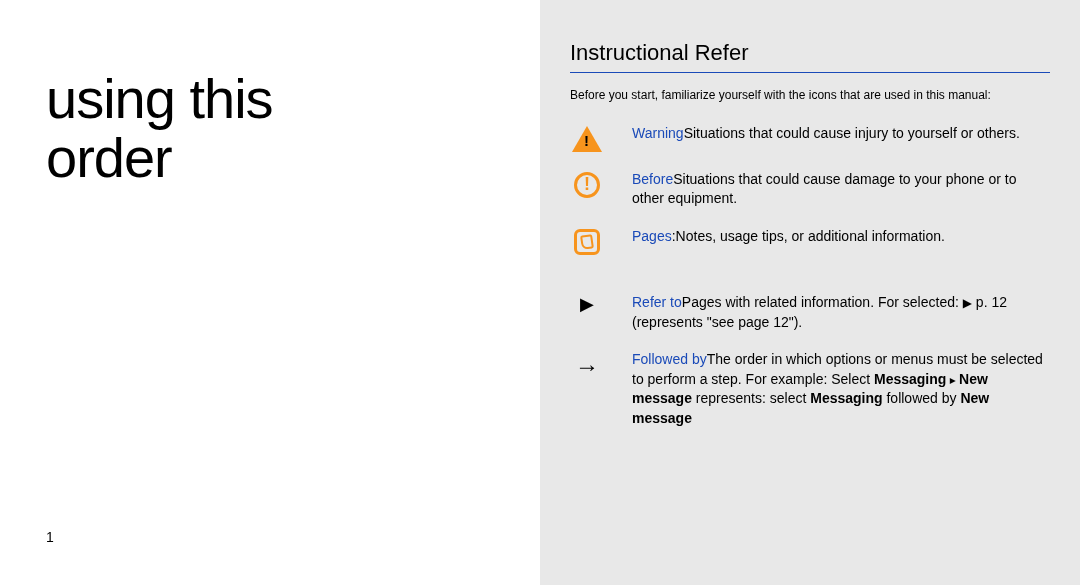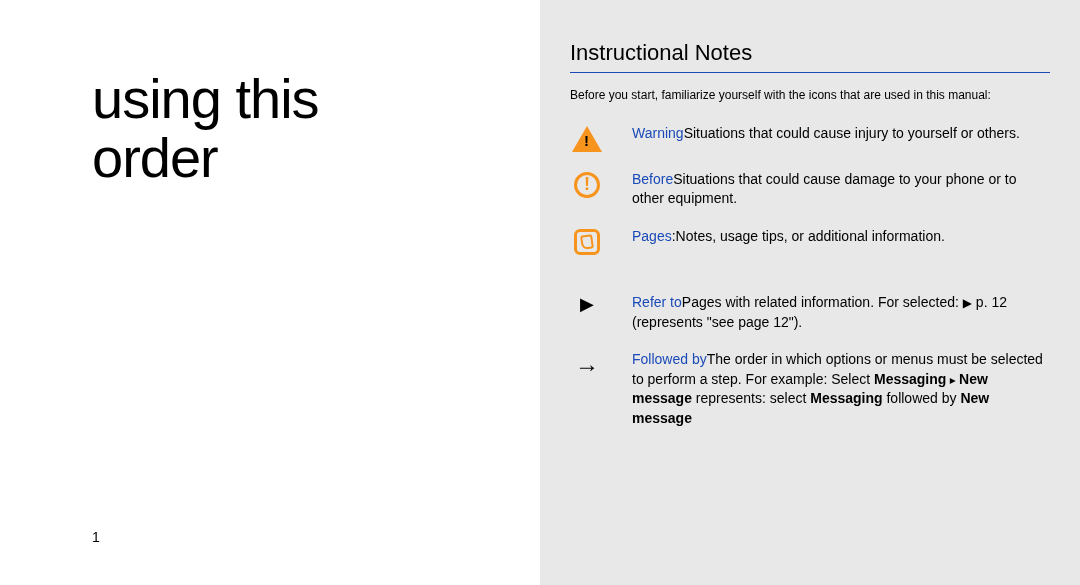--- a/index.html
+++ b/index.html
@@ -9,21 +9,21 @@
     }
     body {
       font-family: Arial, Helvetica, sans-serif;
       width: 1080px;
       height: 585px;
       display: flex;
       background: #fff;
     }
     .left-panel {
       width: 50%;
-      padding: 60px 20px 20px 92px;
+      padding: 60px 20px 20px 46px;
       display: flex;
       flex-direction: column;
       justify-content: space-between;
     }
     .title-block {
       padding-top: 10px;
     }
     .title-block h1 {
       font-size: 56px;
       font-weight: 400;
@@ -154,21 +154,21 @@
   <div class="title-block">
     <h1>
       <span>using this</span><br>
       <span>order</span>
     </h1>
   </div>
   <div class="page-number">1</div>
 </div>
 
 <div class="right-panel">
-  <h2 class="section-heading">Instructional Notes</h2>
+  <h2 class="section-heading">Instructional Refer</h2>
   <p class="intro-text">Before you start, familiarize yourself with the icons that are used in this manual:</p>
 
   <div class="icon-row">
     <div class="icon-cell">
       <div class="warning-triangle"></div>
     </div>
     <div class="icon-text">
       <span class="icon-label">Warning</span><span>Situations that could cause injury to yourself or others.</span>
     </div>
   </div>

